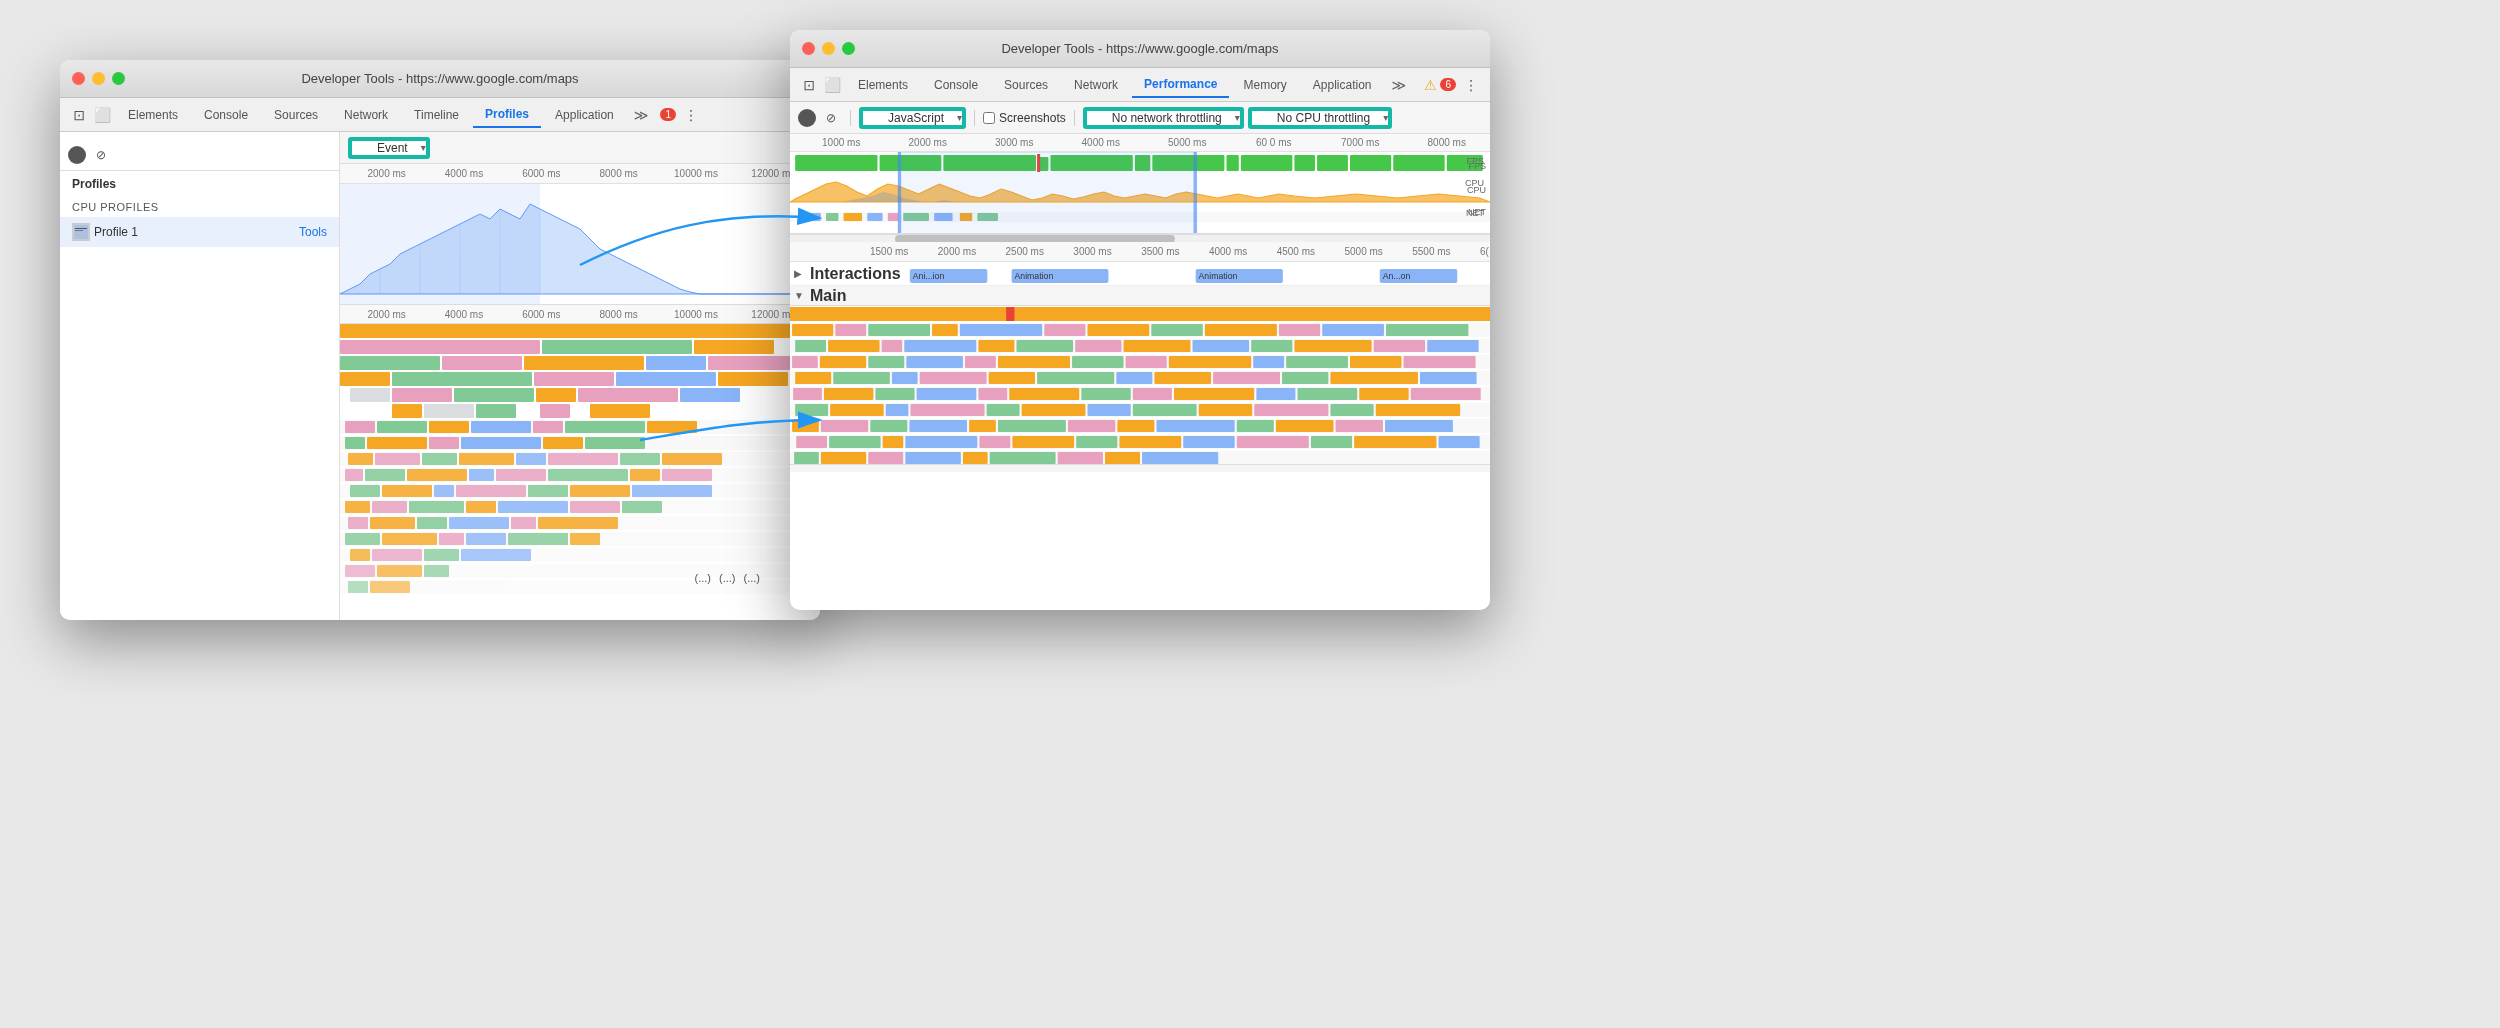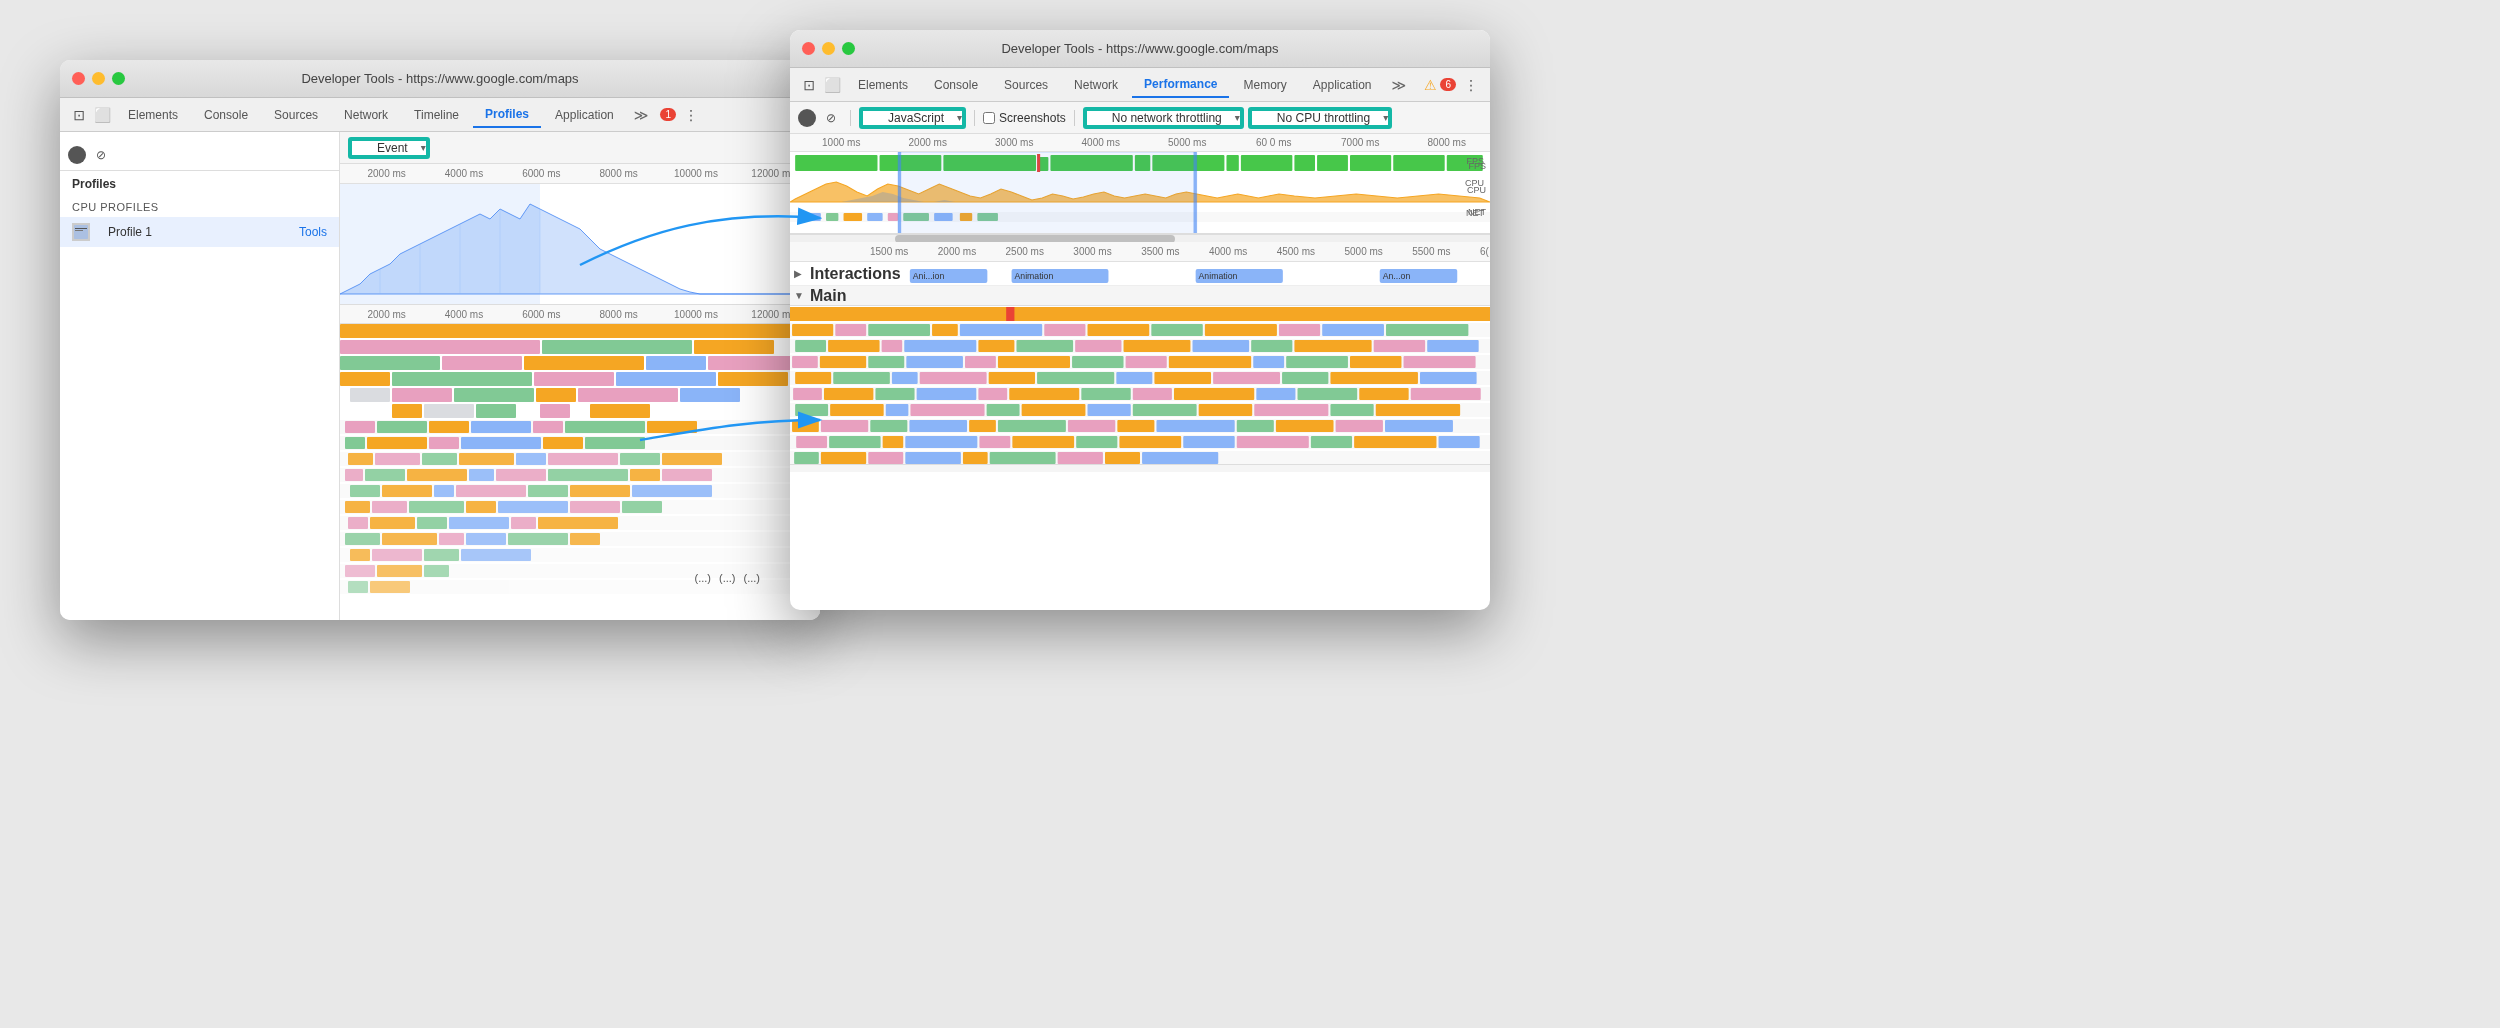--- a/index.html
+++ b/index.html
@@ -184,21 +184,21 @@
       padding: 4px 12px;
       text-transform: uppercase;
       letter-spacing: 0.5px;
     }
 
     .sidebar-item {
       display: flex;
       align-items: center;
       padding: 6px 12px;
       cursor: pointer;
-      gap: 18px;
+      gap: 4px;
       font-size: 12px;
       color: #333;
     }
     .sidebar-item.selected { background: #e8f0fe; }
 
     .profile-icon {
       width: 18px;
       height: 18px;
       background: #ccc;
       display: flex;

